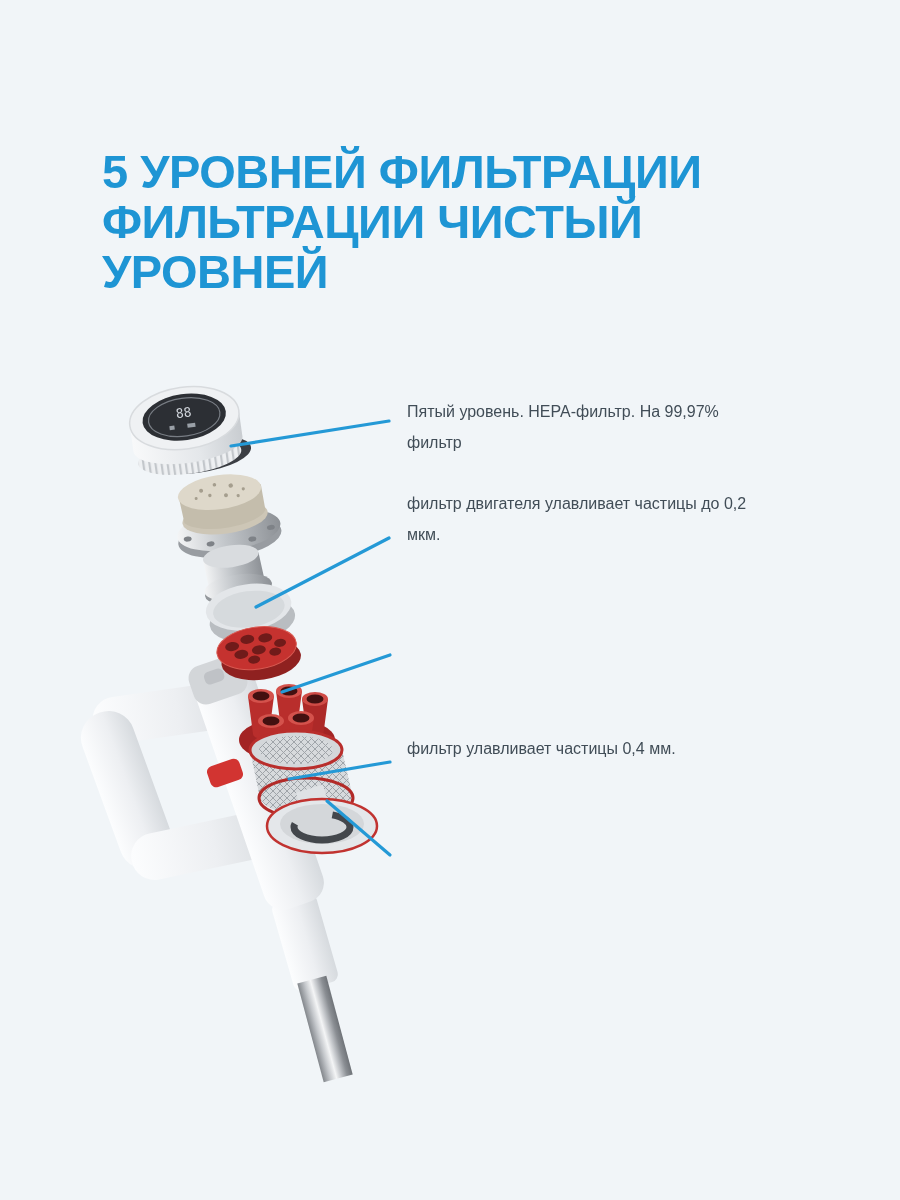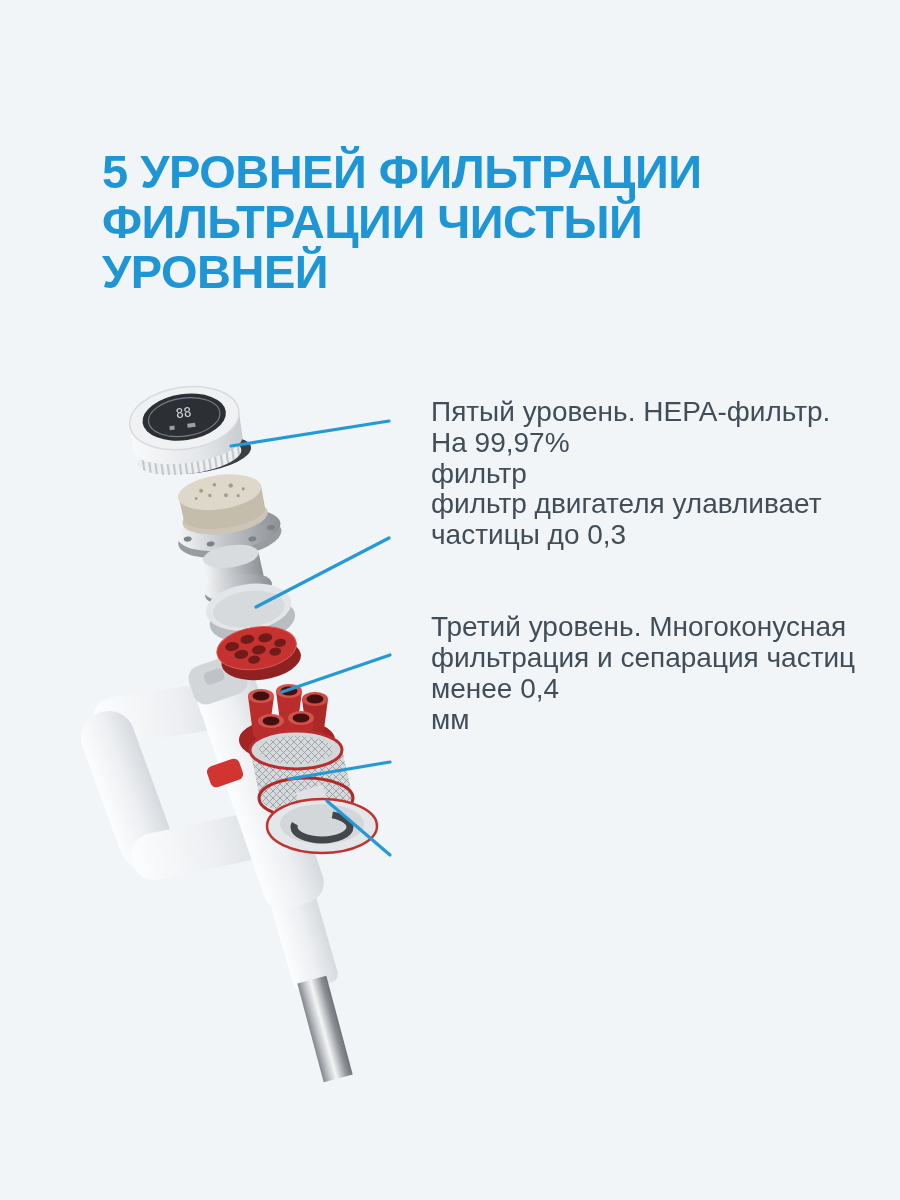--- a/index.html
+++ b/index.html
@@ -11,22 +11,22 @@
   }
   .stage{position:absolute;left:0;top:0;width:900px;height:1200px}
   .title{
     position:absolute;left:90px;top:147px;
     color:#1e95d4;font-weight:bold;
     font-size:47px;line-height:50px;letter-spacing:-0.5px;
     white-space:nowrap;
     margin-left:12px;
   }
   .callout{
-    position:absolute;left:431px;width:440px;
-    font-size:28px;line-height:31px;color:#414d57;
+    position:absolute;left:407px;width:440px;
+    font-size:16px;line-height:31px;color:#414d57;
   }
   .illu{position:absolute;left:0;top:0}
 </style>
 </head>
 <body>
 
 <div class="stage">
 
   <div class="title">
     <div>5 УРОВНЕЙ ФИЛЬТРАЦИИ</div>
@@ -201,26 +201,23 @@
       <line x1="327" y1="801" x2="390" y2="855"></line>
     </g>
   </svg>
 
   <div class="callout" style="top:396px">
     <div>Пятый уровень. HEPA-фильтр. На 99,97%</div>
     <div>фильтр</div>
   </div>
 
   <div class="callout" style="top:488px">
-    <div>фильтр двигателя улавливает частицы до 0,3</div>
-  </div>
-
-  <div class="callout" style="top:611px">
-    <div>Третий уровень. Многоконусная</div>
-    <div>фильтрация и сепарация частиц менее 0,4</div>
-    <div>мм</div>
-  </div>
+    <div>фильтр двигателя улавливает частицы до 0,2</div>
+    <div>мкм.</div>
+  </div>
+
 
   <div class="callout" style="top:733px">
+    <div>фильтр улавливает частицы 0,4 мм.</div>
   </div>
 
 
 </div>
 
 </body></html>

